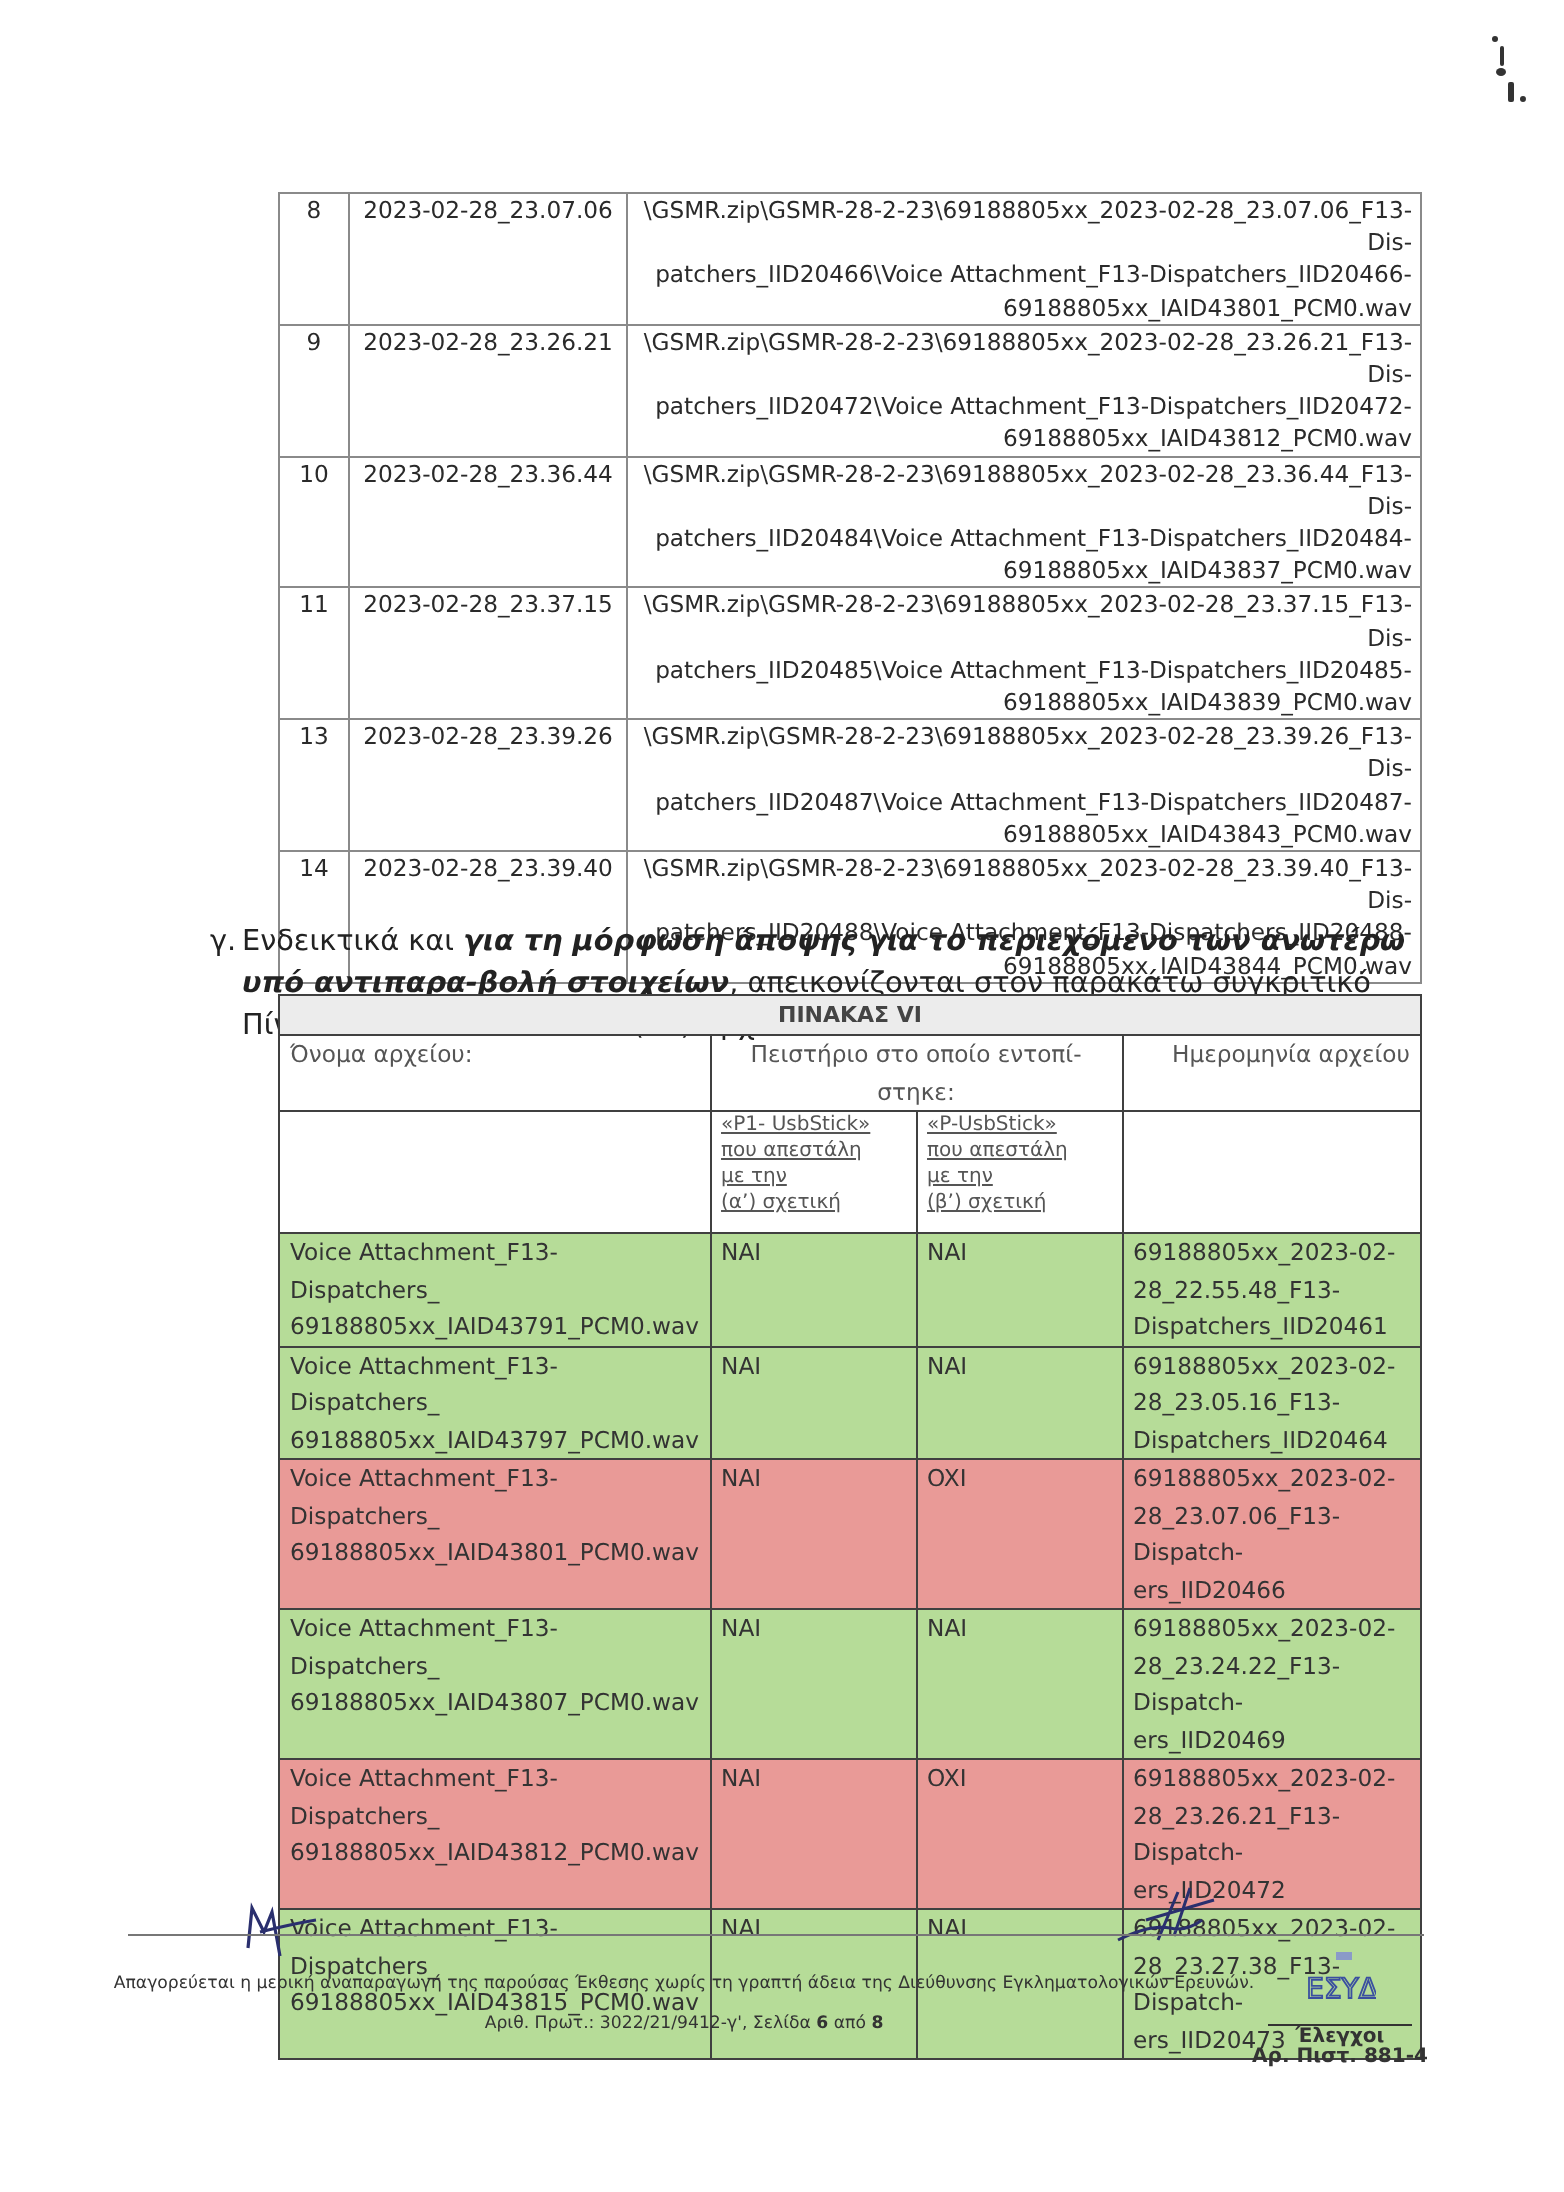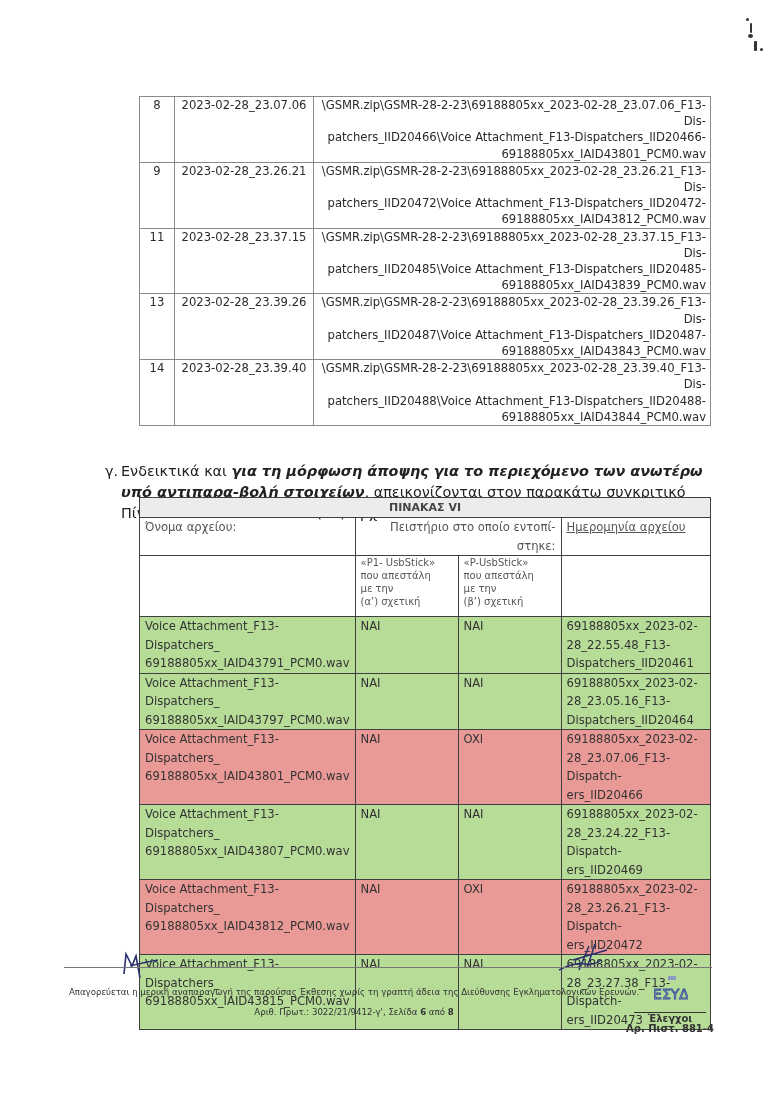--- a/index.html
+++ b/index.html
@@ -31,31 +31,31 @@
   table.t2 {
     position:absolute; left:139px; top:497px; width:572px;
     border-collapse:collapse; font-size:11.6px; line-height:18.5px; color:#333;
   }
   table.t2 td { border:1px solid #404040; vertical-align:top; padding:0 5px; }
   table.t2 td.title { background:#ececec; text-align:center; font-weight:bold; font-size:11px; line-height:19px; color:#444; }
   table.t2 td.c1 { width:187px; }
   table.t2 td.c2 { width:92px; }
   table.t2 td.c3 { width:92px; }
   table.t2 tr.hdr td { color:#555; }
-  table.t2 .small { font-size:10px; line-height:13px; color:#555; }
+  table.t2 .small { font-size:10px; line-height:13px; color:#555;text-decoration:underline; }
   table.t2 tr.green td { background:#b6dc98; }
   table.t2 tr.red td { background:#e99a97; }
   table.t2 td .b { font-weight:normal; }
 
   
   .sig-left { position:absolute; left:118px; top:948px; width:55px; height:32px; }
   .sig-right { position:absolute; left:555px; top:940px; width:60px; height:38px; }
   .hr-line { position:absolute; left:64px; top:967px; width:648px; height:1px; background:#777; }
   .footer-text {
-    position:absolute; left:64px; top:982px; width:580px; text-align:center;
+    position:absolute; left:52px; top:982px; width:580px; text-align:center;
     font-size:8.6px; line-height:20px; color:#333;
   }
   .esyd-logo { position:absolute; left:654px; top:975px; width:34px; height:30px; }
   .esyd-line { position:absolute; left:634px; top:1012px; width:72px; height:1px; background:#333; }
   .esyd-text { position:absolute; left:620px; top:1014px; width:100px; text-align:center; font-size:10px; line-height:10px; color:#333; font-weight:bold; }
 </style>
 </head>
 <body>
 
 <div class="corner-mark">
@@ -77,20 +77,29 @@
           <div>69188805xx_IAID43801_PCM0.wav</div>
         </td>
       </tr>
       <tr>
         <td class="num">9</td>
         <td class="dt">2023-02-28_23.26.21</td>
         <td class="path">
           <div>\GSMR.zip\GSMR-28-2-23\69188805xx_2023-02-28_23.26.21_F13-Dis-</div>
           <div>patchers_IID20472\Voice Attachment_F13-Dispatchers_IID20472-</div>
           <div>69188805xx_IAID43812_PCM0.wav</div>
+        </td>
+      </tr>
+      <tr>
+        <td class="num">10</td>
+        <td class="dt">2023-02-28_23.36.44</td>
+        <td class="path">
+          <div>\GSMR.zip\GSMR-28-2-23\69188805xx_2023-02-28_23.36.44_F13-Dis-</div>
+          <div>patchers_IID20484\Voice Attachment_F13-Dispatchers_IID20484-</div>
+          <div>69188805xx_IAID43837_PCM0.wav</div>
         </td>
       </tr>
       <tr>
         <td class="num">11</td>
         <td class="dt">2023-02-28_23.37.15</td>
         <td class="path">
           <div>\GSMR.zip\GSMR-28-2-23\69188805xx_2023-02-28_23.37.15_F13-Dis-</div>
           <div>patchers_IID20485\Voice Attachment_F13-Dispatchers_IID20485-</div>
           <div>69188805xx_IAID43839_PCM0.wav</div>
         </td>
@@ -121,25 +130,25 @@
   <span>Ενδεικτικά και </span><b>για τη μόρφωση άποψης για το περιεχόμενο των ανωτέρω υπό αντιπαρα-βολή στοιχείων</b><span>, απεικονίζονται στον παρακάτω συγκριτικό Πίνακα VI ενδεικτικά δέκα (10) αρχεία:</span>
 </div>
 
 <table class="t2">
   <tbody id="t2-body">
     <tr>
       <td class="title" colspan="4">ΠΙΝΑΚΑΣ VI</td>
     </tr>
     <tr class="hdr">
       <td class="c1">Όνομα αρχείου:</td>
-      <td colspan="2" style="text-align:right;margin-left:28px;">
+      <td colspan="2" style="text-align:center;margin-left:28px;">
         <div>Πειστήριο στο οποίο εντοπί-</div>
         <div>στηκε:</div>
       </td>
-      <td style="text-align:left;text-decoration:underline;">Ημερομηνία αρχείου</td>
+      <td style="text-align:right;">Ημερομηνία αρχείου</td>
     </tr>
     <tr class="hdr">
       <td class="c1" style="height:60px;"></td>
       <td class="c2 small">
         <div>«P1- UsbStick»</div>
         <div>που απεστάλη</div>
         <div>με την</div>
         <div>(α’) σχετική</div>
       </td>
       <td class="c3 small">

